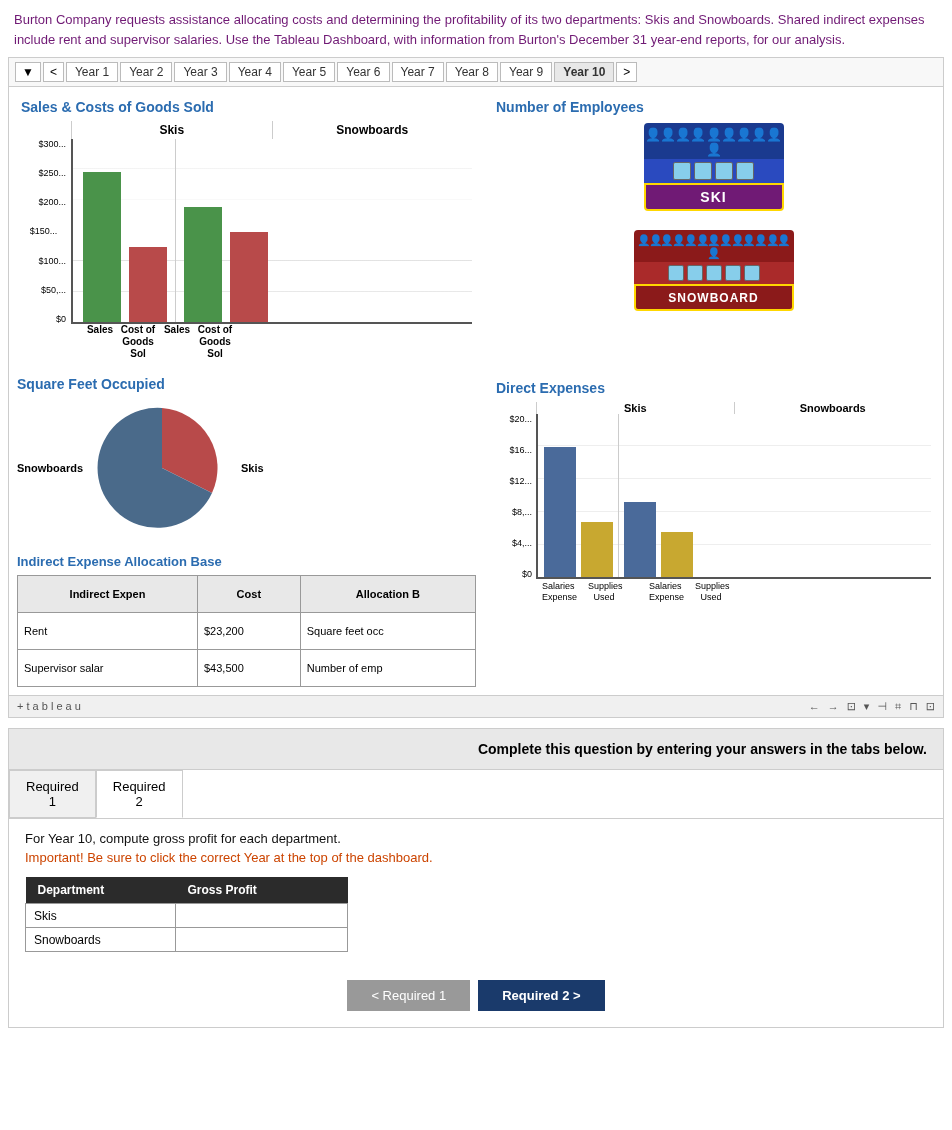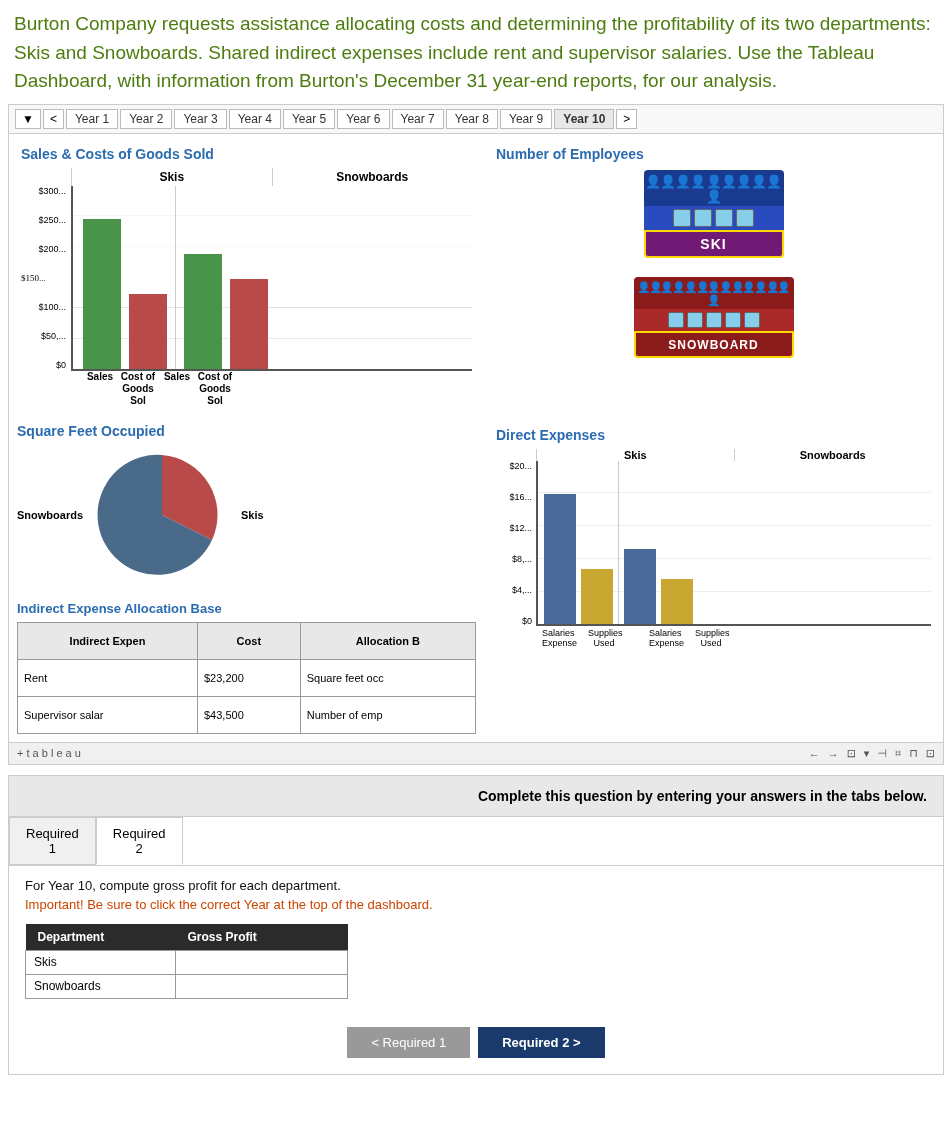--- a/index.html
+++ b/index.html
@@ -1,21 +1,21 @@
 <!DOCTYPE html>
 <html><head>
   <meta charset="utf-8">
   <style>
     * { box-sizing: border-box; margin: 0; padding: 0; }
     body { font-family: Arial, sans-serif; font-size: 13px; background: #f0f0f0; width: 952px; }
 
     .page-wrapper { background: white; width: 952px; min-height: 1130px; }
 
     
-    .description { padding: 10px 14px 8px; font-size: 19px; line-height: 1.5; color: #4d7c0f; }
+    .description { padding: 10px 14px 8px; font-size: 13px; line-height: 1.5; color: #701a75; }
 
     
     .tableau-area { background: white; border: 1px solid #ccc; margin: 0 8px; padding: 0; }
 
     
     .year-tabs { display: flex; align-items: center; border-bottom: 1px solid #ccc; padding: 4px 6px; background: #f8f8f8; gap: 2px; }
     .year-tab { padding: 2px 8px; border: 1px solid #bbb; background: white; font-size: 12px; cursor: pointer; color: #333; }
     .year-tab.active { font-weight: bold; background: #e8e8e8; }
     .year-nav { padding: 2px 6px; border: 1px solid #bbb; background: white; font-size: 12px; cursor: pointer; }
 
@@ -93,21 +93,21 @@
           <div style="flex:1; text-align:center; font-size:12px; font-weight:bold; border-left:1px solid #ccc; border-right:1px solid #ccc; padding:2px;">Skis</div>
           <div style="flex:1; text-align:center; font-size:12px; font-weight:bold; padding:2px;">Snowboards</div>
         </div>
 
         <div style="display:flex; margin-left:50px; position:relative;">
 
           <div style="position:absolute; left:-50px; top:0; display:flex; flex-direction:column-reverse; justify-content:space-between; height:185px; width:48px;">
             <div style="font-size:9px; text-align:right; padding-right:3px;">$0</div>
             <div style="font-size:9px; text-align:right; padding-right:3px;">$50,...</div>
             <div style="font-size:9px; text-align:right; padding-right:3px;">$100...</div>
-            <div style="font-size:9px; text-align:left; padding-right:3px;font-family:Liberation Serif, serif;">$150...</div>
+            <div style="font-size:9px; text-align:center; padding-right:3px;">$150...</div>
             <div style="font-size:9px; text-align:right; padding-right:3px;">$200...</div>
             <div style="font-size:9px; text-align:right; padding-right:3px;">$250...</div>
             <div style="font-size:9px; text-align:right; padding-right:3px;">$300...</div>
           </div>
 
           <div style="display:flex; border-left:2px solid #555; border-bottom:2px solid #555; height:185px; width:100%; align-items:flex-end; padding: 0 10px; gap:8px; background: repeating-linear-gradient(to top, transparent, transparent calc(185px/6 - 1px), #ddd calc(185px/6));">
 
             <div style="display:flex; flex-direction:column; align-items:center;">
               <div style="width:38px; height:150px; background:#4a934a;"></div>
             </div>

